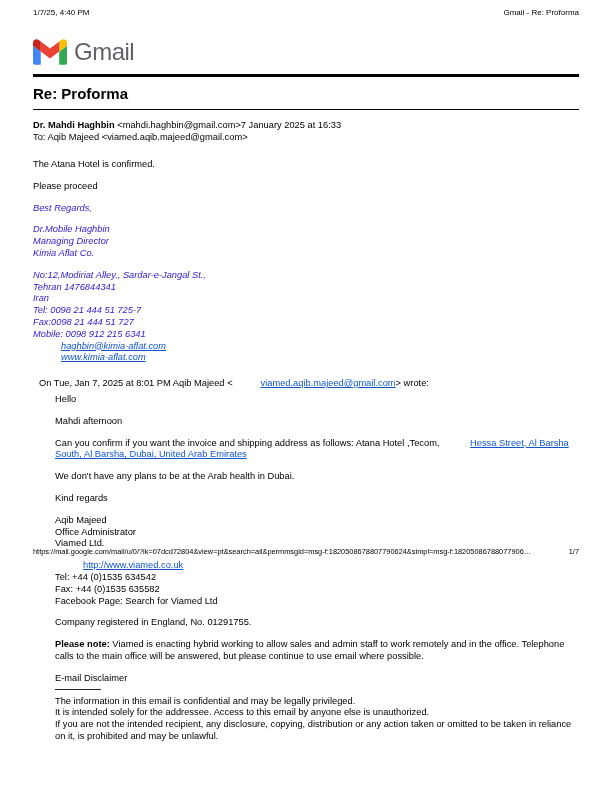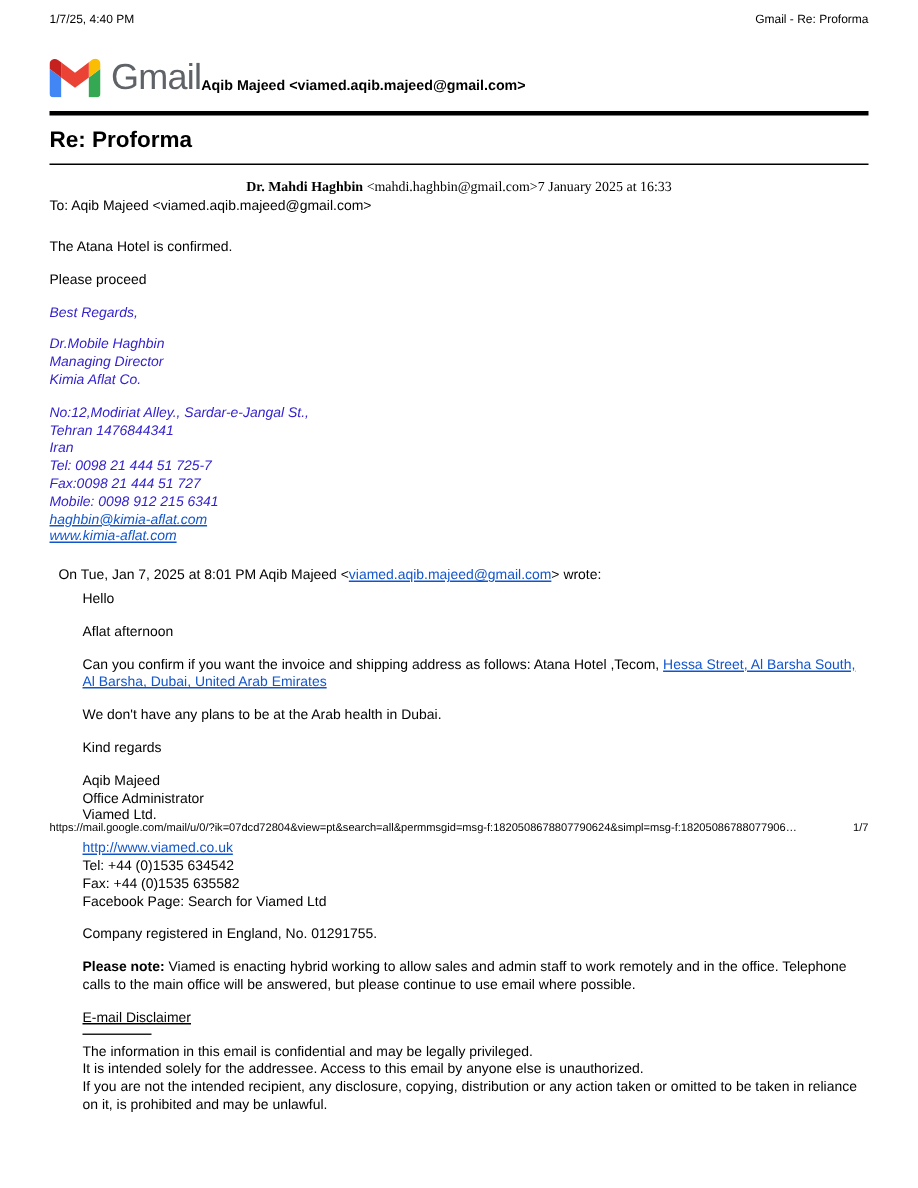--- a/index.html
+++ b/index.html
@@ -21,31 +21,31 @@
   .logo svg { width:34px; height:26px; display:block; }
   .logo-text { font-size:24px; color:#5f6368; margin-left:7px; letter-spacing:-0.5px; }
   .account { font-size:9.5px; padding-bottom:3px; }
   .b { font-weight:bold; }
 
   .rule-thick { border-top:3px solid #000; margin-top:8px; }
   .subject { font-size:15px; font-weight:bold; margin:8px 0 7px 0; }
   .rule-thin { border-top:1px solid #000; }
 
   .msg-head { margin-top:9px; font-size:9.3px; line-height:12px; }
-  .from-row { display:flex; justify-content:center;font-family:Liberation Serif, serif; }
+  .from-row { display:flex; justify-content:flex-start; }
 
   .body { margin-top:16px; font-size:9.3px; line-height:11.8px; }
   .body p, .pgroup { margin-bottom:10px; }
   .sig { color:#3322cc; font-style:italic; }
-  .link { color:#1155cc; text-decoration:underline; cursor:pointer; }
+  .link { color:#1155cc; text-decoration:underline; cursor:pointer;margin-left:28px; }
   .sig .link { font-style:italic; }
 
   .attribution { margin:14px 0 4px 6px; }
   .quote { margin-left:22px; }
-  .mb0 { margin-bottom:2px !important;text-decoration:underline; }
+  .mb0 { margin-bottom:2px !important; }
   .short-rule { width:46px; border-top:1px solid #222; margin:4px 0 6px 0; }
 
   .footer {
     position:absolute; left:33px; right:33px; bottom:8px;
     display:flex; justify-content:space-between;
     font-size:7.4px; line-height:9px; color:#000;
   }
   .footer .url { max-width:520px; white-space:nowrap; overflow:hidden; }
 </style>
 </head>
@@ -63,24 +63,20 @@
       <span>
         <svg viewBox="0 0 49.4 37.25" xmlns="http://www.w3.org/2000/svg" aria-hidden="true">
           <path fill="#4285f4" d="M3.4 37.25h7.9V18.05L0 9.55v24.3c0 1.9 1.5 3.4 3.4 3.4z"></path>
           <path fill="#34a853" d="M38.1 37.25H46c1.9 0 3.4-1.5 3.4-3.4V9.55l-11.3 8.5z"></path>
           <path fill="#fbbc04" d="M38.1 3.45v14.6l11.3-8.5v-4.4c0-4.2-4.8-6.6-8.2-4.1z"></path>
           <path fill="#ea4335" d="M11.3 18.05V3.45l13.4 10.1 13.4-10.1v14.6l-13.4 10z"></path>
           <path fill="#c5221f" d="M0 5.15v4.4l11.3 8.5V3.45l-3.1-2.3C4.8-1.35 0 1.05 0 5.15z"></path>
         </svg>
       </span>
       <span class="logo-text">Gmail</span>
-    </div>
-    <div class="account">
-      <span class="b">Aqib Majeed</span>
-      <span class="b">&lt;viamed.aqib.majeed@gmail.com&gt;</span>
     </div>
   </div>
 
   <div class="rule-thick"></div>
 
   <div class="subject">Re: Proforma</div>
 
   <div class="rule-thin"></div>
 
   <div class="msg-head">
@@ -117,21 +113,21 @@
       <div><a class="link">haghbin@kimia-aflat.com</a></div>
       <div><a class="link">www.kimia-aflat.com</a></div>
     </div>
 
     <div class="attribution">
       <span>On Tue, Jan 7, 2025 at 8:01 PM Aqib Majeed &lt;</span><a class="link">viamed.aqib.majeed@gmail.com</a><span>&gt; wrote:</span>
     </div>
 
     <div class="quote">
       <p>Hello</p>
-      <p>Aflat afternoon</p>
+      <p>Mahdi afternoon</p>
       <p><span>Can you confirm if you want the invoice and shipping address as follows: Atana Hotel ,Tecom, </span><a class="link">Hessa Street, Al Barsha South, Al Barsha, Dubai, United Arab Emirates</a></p>
       <p>We don't have any plans to be at the Arab health in Dubai.</p>
       <p>Kind regards</p>
 
       <div class="pgroup">
         <div>Aqib Majeed</div>
         <div>Office Administrator</div>
         <div>Viamed Ltd.</div>
       </div>
 

